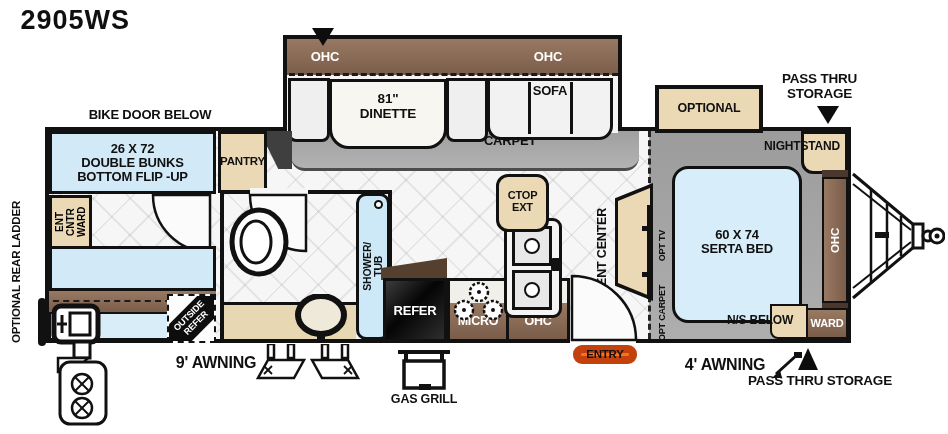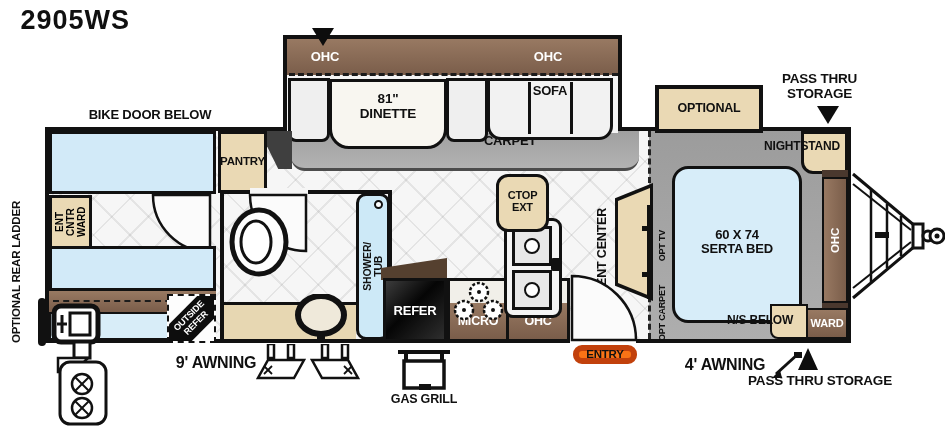--- a/index.html
+++ b/index.html
@@ -59,20 +59,23 @@
   <div class="abs" style="left:570px;top:82px;width:0;height:52px;border-left:3px solid #111;"></div>
   <div class="lbl" style="left:515px;top:84px;width:70px;">SOFA</div>
 
   <div class="abs tri-down" style="left:312px;top:28px;"></div>
   <div class="lbl" style="left:80px;top:108px;width:140px;">BIKE DOOR BELOW</div>
   <div class="lbl s135" style="left:762px;top:72px;width:115px;">PASS THRU
 STORAGE</div>
   <div class="abs tri-down" style="left:817px;top:106px;"></div>
 
   <div class="abs blue" style="left:49px;top:131px;width:167px;height:63px;"></div>
+  <div class="lbl" style="left:51px;top:142px;width:163px;">26 X 72
+DOUBLE BUNKS
+BOTTOM FLIP -UP</div>
   <div class="abs tan vwrap" style="left:49px;top:195px;width:43px;height:54px;">
     <span class="vtext s10" style="font-weight:bold;">ENT CNTR
 WARD</span>
   </div>
   <svg class="abs" style="left:146px;top:192px;" width="70" height="66" viewBox="0 0 70 66">
     <path d="M64,3 L64,60 A57,57 0 0 1 7,3 Z" fill="#fbfbfb" stroke="#111" stroke-width="2.5"></path>
   </svg>
   <div class="abs blue" style="left:49px;top:246px;width:167px;height:45px;"></div>
   <div class="abs brown" style="left:49px;top:291px;width:167px;height:21px;"></div>
   <div class="abs" style="left:53px;top:300px;width:159px;height:0;border-top:2px dashed #1c1c1c;"></div>
@@ -160,21 +163,21 @@
     <span class="vtext lbl s9" style="position:static;">OPT TV</span>
   </div>
   <div class="abs vwrap" style="left:653px;top:282px;width:20px;height:62px;">
     <span class="vtext lbl s9" style="position:static;">OPT CARPET</span>
   </div>
 
   <div class="abs" style="left:570px;top:337px;width:66px;height:10px;background:#fff;"></div>
   <svg class="abs" style="left:568px;top:274px;" width="70" height="68" viewBox="0 0 70 68">
     <path d="M4,66 L68,66 A64,64 0 0 0 4,2 Z" fill="#fbfbfb" stroke="#111" stroke-width="2.5"></path>
   </svg>
-  <div class="abs vwrap" style="left:573px;top:345px;width:64px;height:19px;background:#f97316;border:6px solid #c2410c;border-radius:9px;">
+  <div class="abs vwrap" style="left:573px;top:345px;width:64px;height:19px;background:#f97316;border:8px solid #c2410c;border-radius:9px;">
     <span class="lbl s115" style="position:static;">ENTRY</span>
   </div>
 
   <div class="abs tan" style="left:655px;top:85px;width:108px;height:48px;border-width:4px;"></div>
   <div class="lbl s125" style="left:657px;top:102px;width:104px;">OPTIONAL</div>
   <div class="abs" style="left:672px;top:166px;width:130px;height:157px;background:#d7edf9;border:3px solid #111;border-radius:16px;"></div>
   <div class="lbl" style="left:674px;top:228px;width:126px;">60 X 74
 SERTA BED</div>
   <div class="abs tan" style="left:801px;top:131px;width:47px;height:43px;border-radius:0 0 0 12px;"></div>
   <div class="lbl s12" style="left:752px;top:140px;width:100px;">NIGHTSTAND</div>

